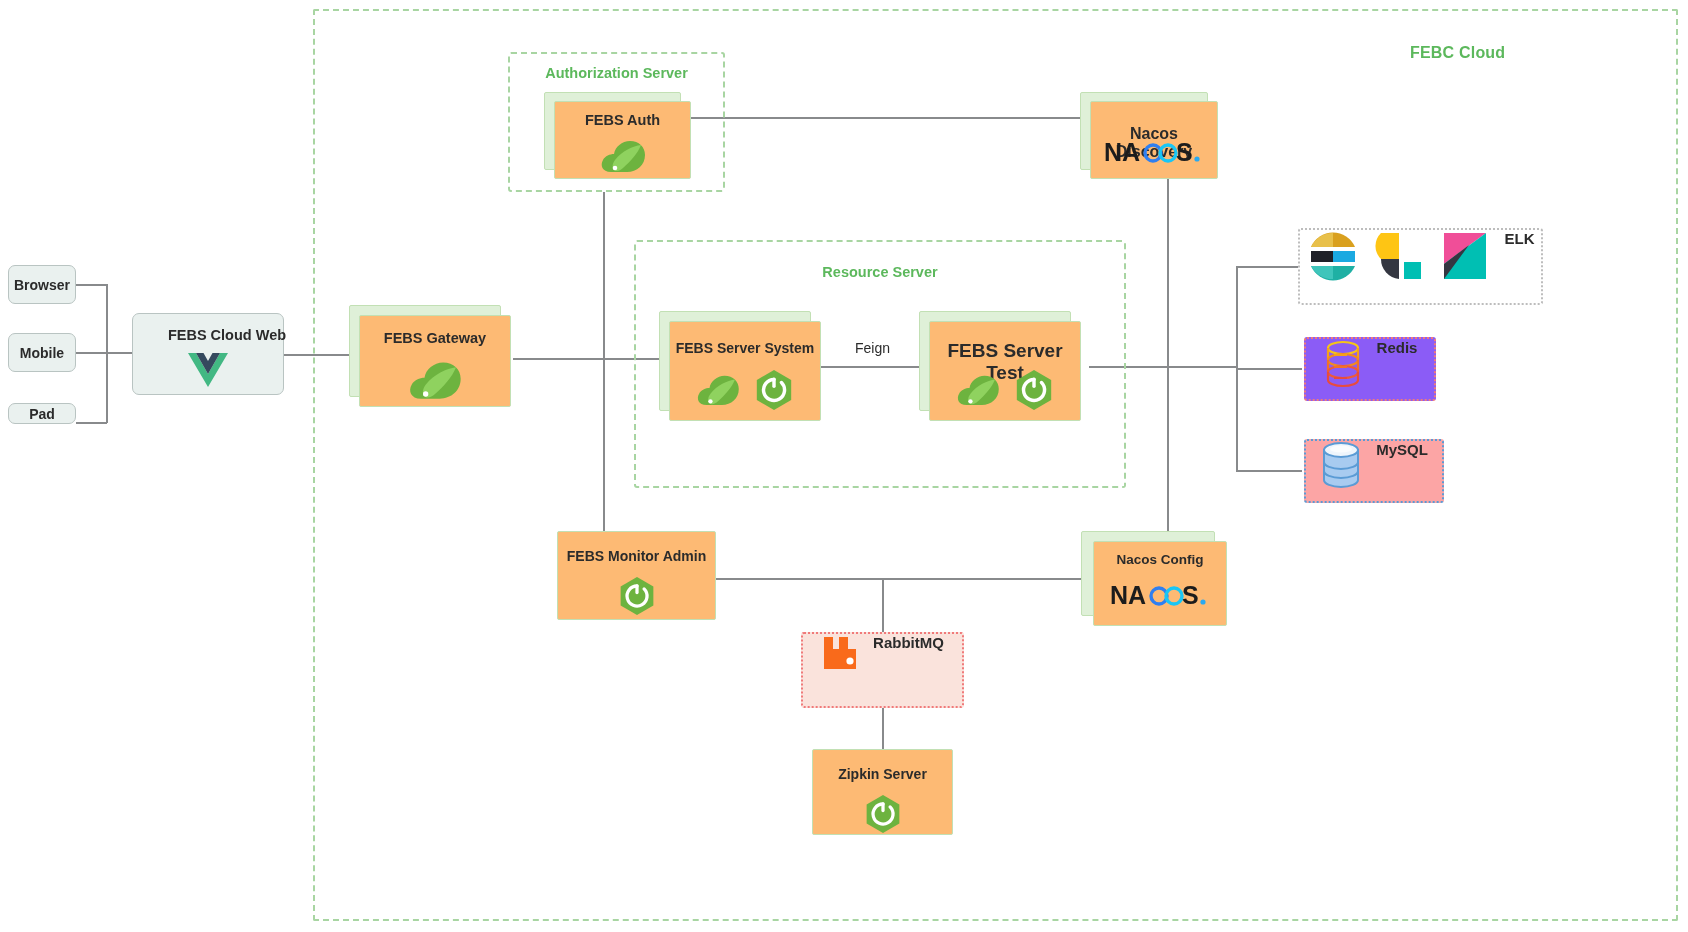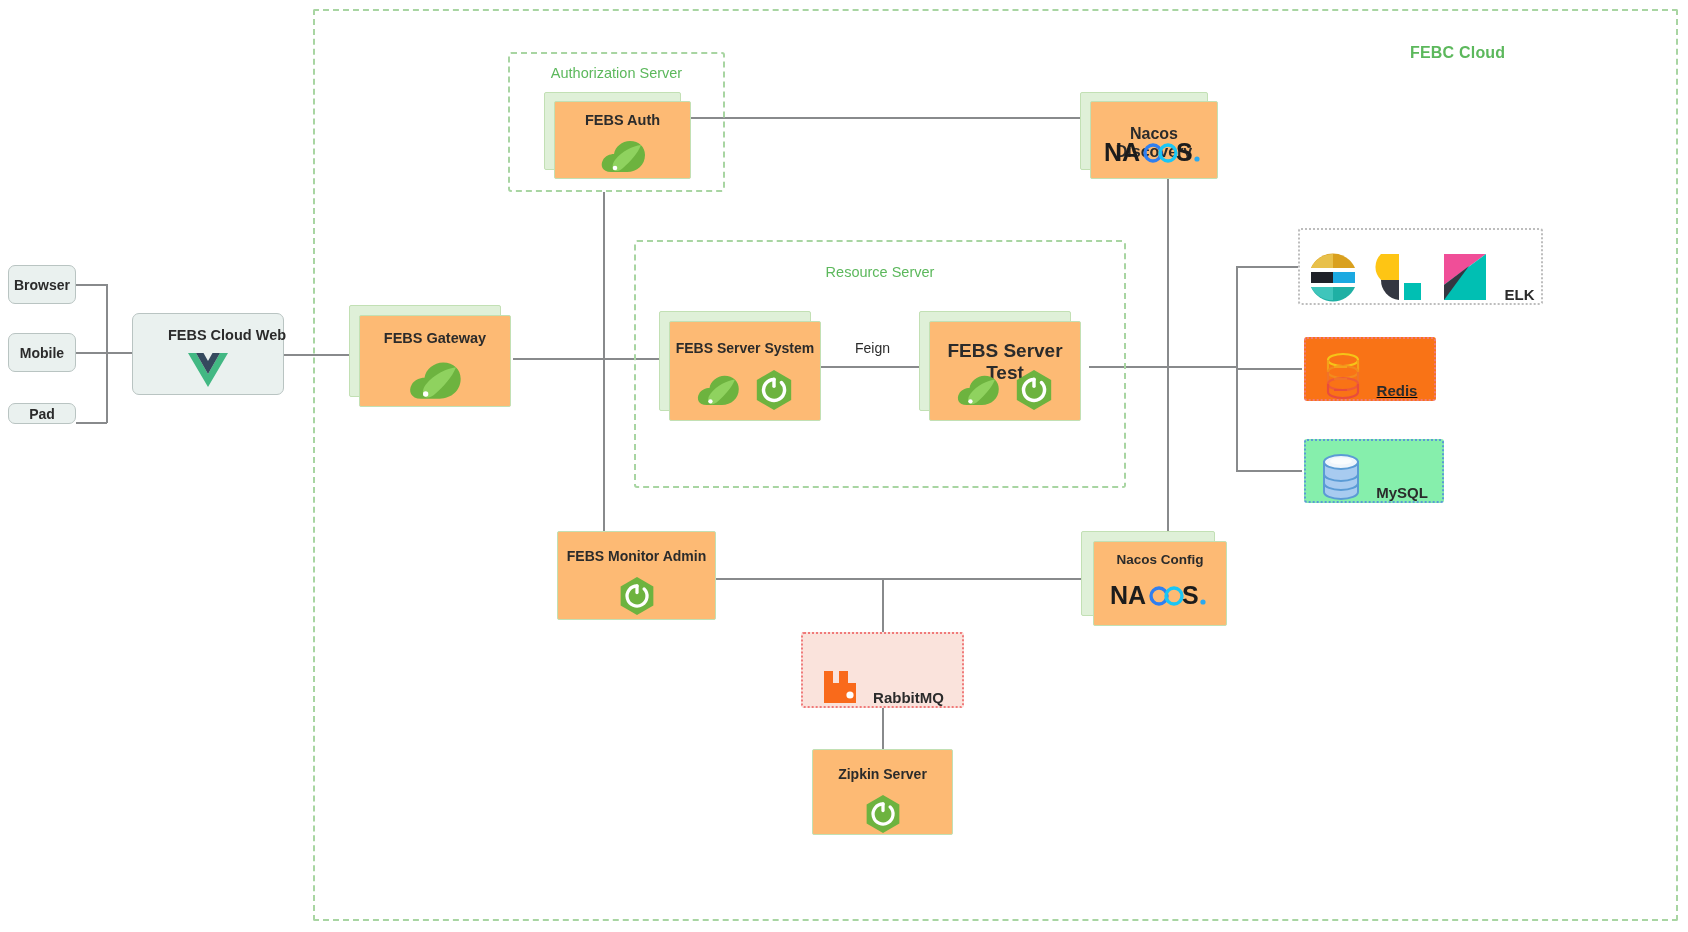--- a/index.html
+++ b/index.html
@@ -30,21 +30,21 @@
     letter-spacing: .2px;
   }
 
   
   .group-box {
     border: 2px dashed #a8d5a2;
     border-radius: 3px;
     background: transparent;
   }
   .group-label {
-    color: #5cb85c; font-weight: normal; font-size: 14.5px;
+    color: #5cb85c; font-weight: bold; font-size: 14.5px;
     text-align: center; width: 100%;
     position: absolute; top: 11px; left: 0;
   }
 
   
   .line { background: #888a8c; position: absolute; }
   .line.h { height: 1.6px; }
   .line.v { width: 1.6px; }
 
   
@@ -82,27 +82,27 @@
     color: #2b2b2b; font-size: 14.5px;
   }
   .node-icons {
     position: absolute; left: 0; width: 100%;
     display: flex; align-items: center; justify-content: center;
     gap: 16px;
   }
 
   
   .store-box {
-    display: flex; align-items: flex-end; justify-content: center;
+    display: flex; align-items: flex-start; justify-content: center;
     gap: 14px; border-radius: 3px;
   }
   .store-label { font-size: 15px; color: #2b2b2b; font-weight: bold; }
   #elk-box   { background:#ffffff; border:2px dotted #bdbdbd; }
-  #redis-box { background:#f97316; border:2px dotted #f07a7a;text-decoration:underline; }
-  #mysql-box { background:#86efac; border:2px dotted #5b9bd5; }
+  #redis-box { background:#8b5cf6; border:2px dotted #f07a7a; }
+  #mysql-box { background:#fca5a5; border:2px dotted #5b9bd5; }
   #rabbit-box{ background:#fae3dc; border:2px dotted #f07a7a; }
 
   .edge-label {
     position: absolute; font-size: 14px; color: #2b2b2b;
     font-weight: normal; background: #ffffff; padding: 0 4px;
   }
   svg { display: block; overflow: visible; }
 </style>
 </head>
 <body>

